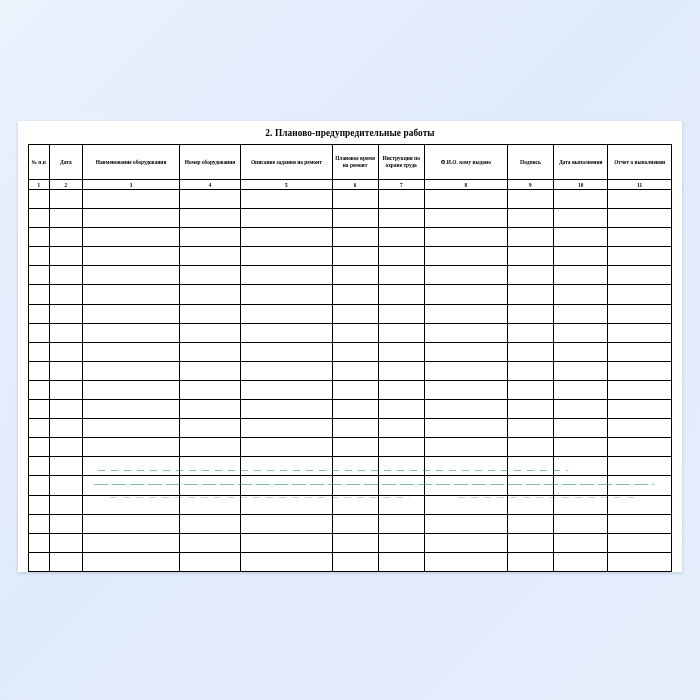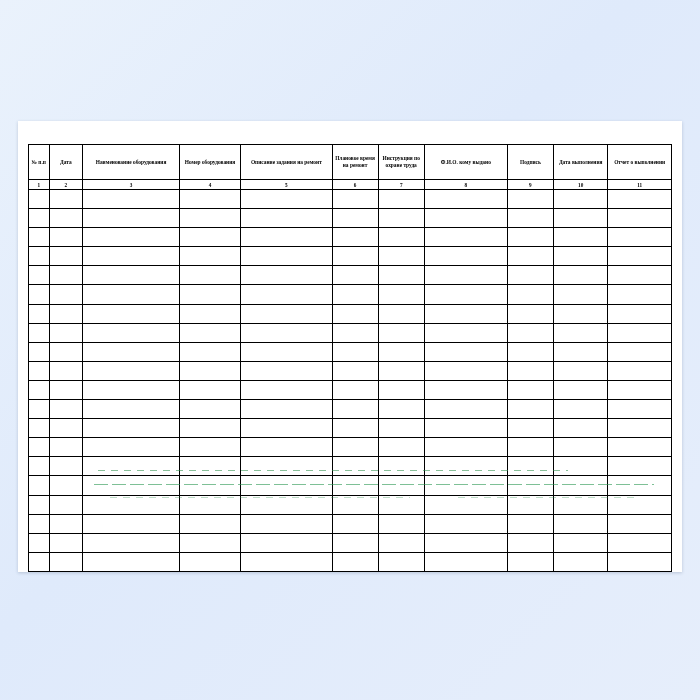--- a/index.html
+++ b/index.html
@@ -95,20 +95,21 @@
   .artifact-line.faint {
     opacity: 0.55;
   }
 </style>
 </head>
 <body>
 
 <div id="stage">
   <div id="sheet">
 
+    <div id="doc-title">2. Планово-предупредительные работы</div>
 
     <table class="journal">
       <colgroup>
         <col style="width:20px">
         <col style="width:33px">
         <col style="width:94px">
         <col style="width:60px">
         <col style="width:89px">
         <col style="width:45px">
         <col style="width:45px">

